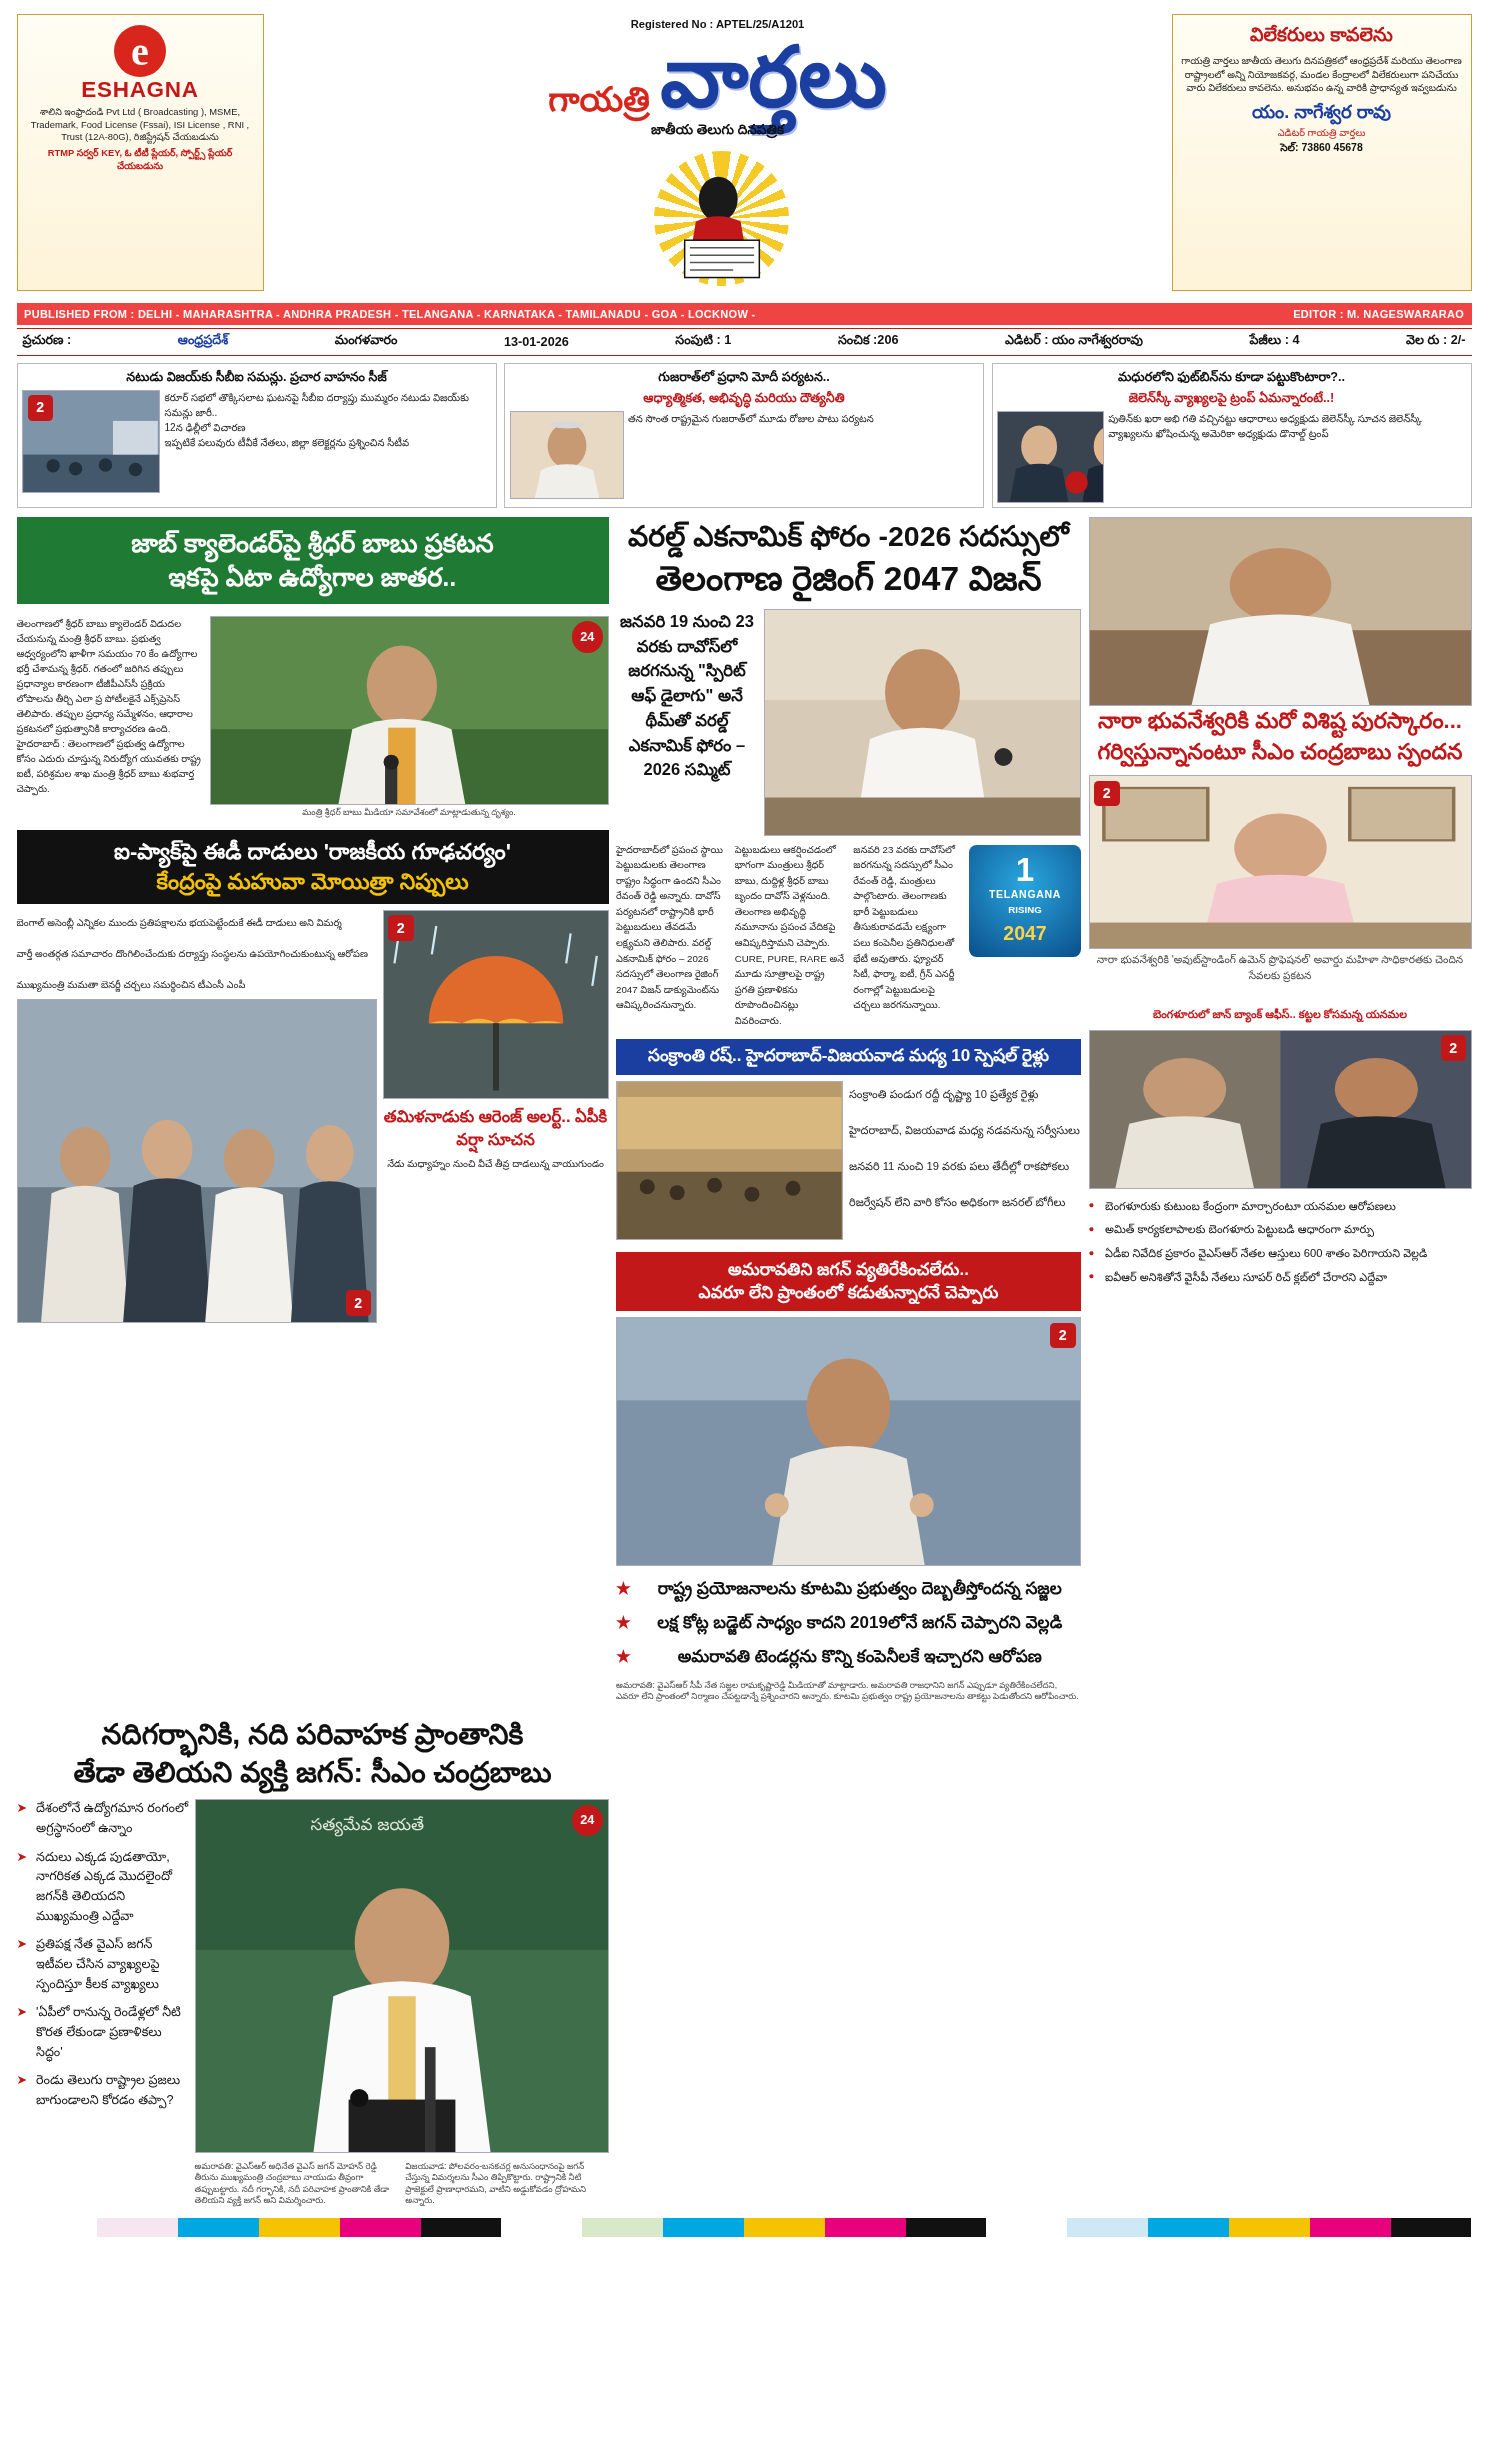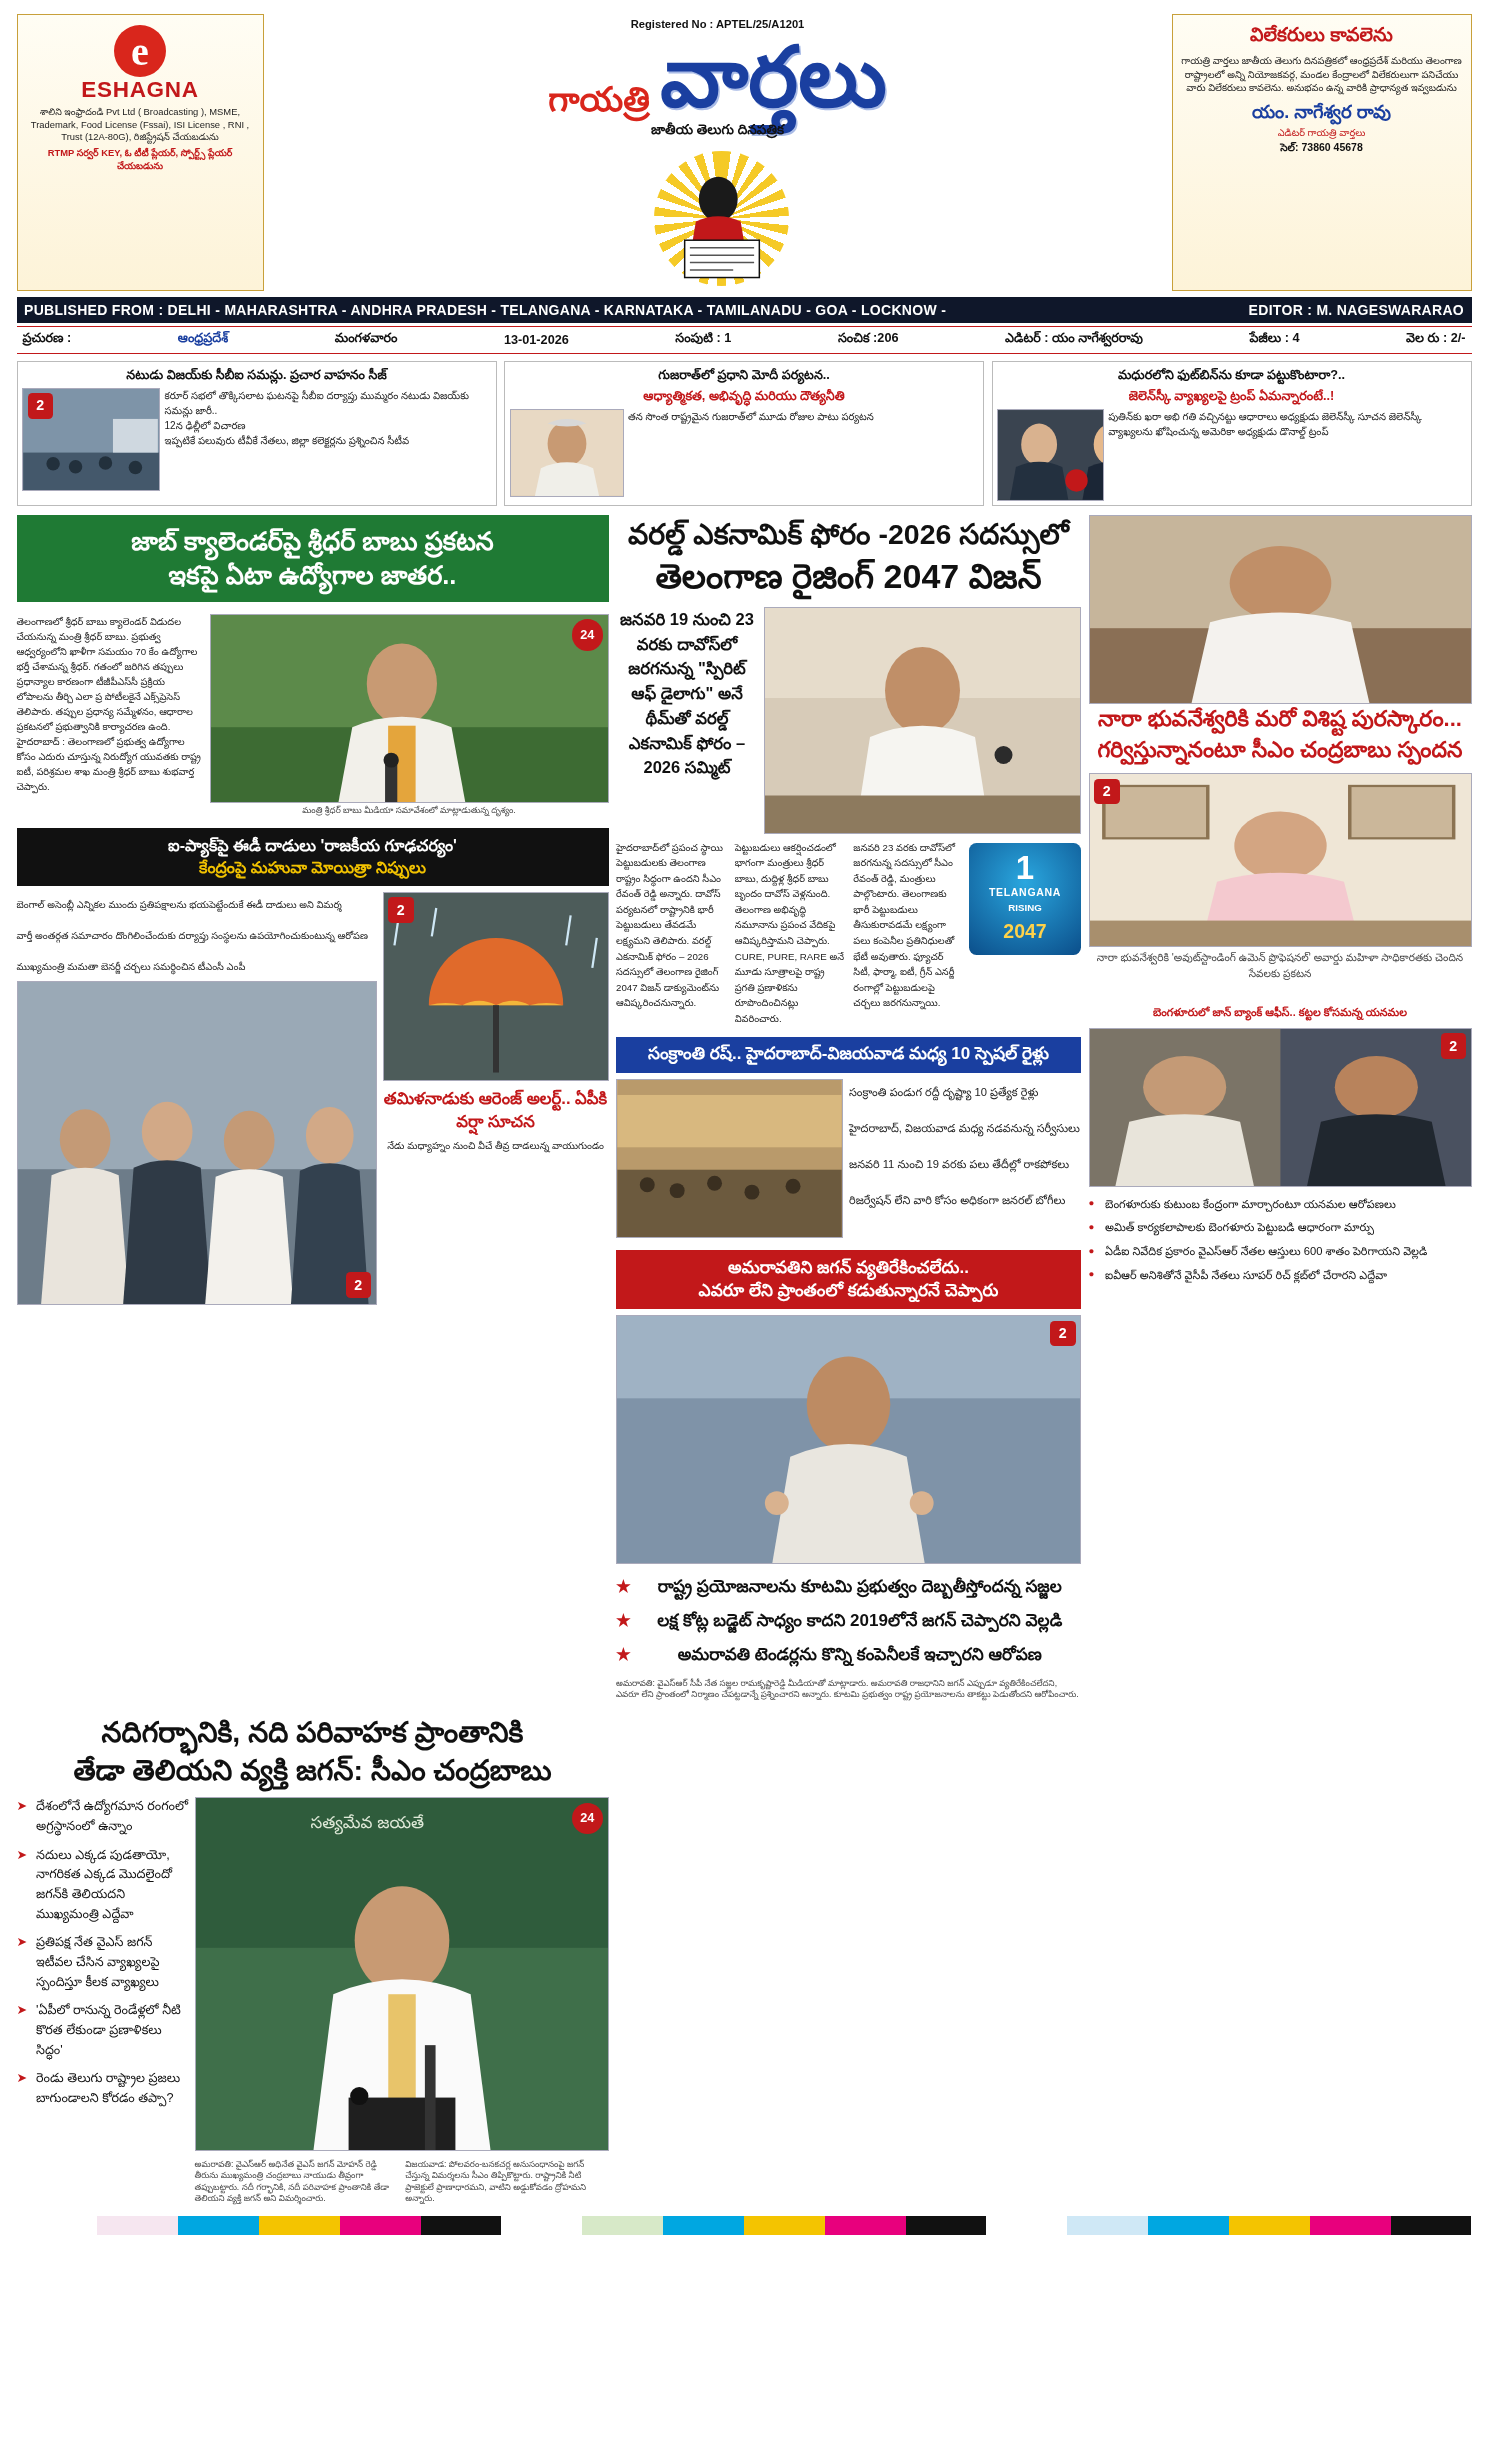--- a/index.html
+++ b/index.html
@@ -91,22 +91,22 @@
     background:linear-gradient(180deg,#fffdf4,#fdf3d8);
     padding:6px 7.5px;box-sizing:border-box;text-align:center;
   }
   .mh-right h3{margin:3px 0 4.5px 0;font-size:19px;color:#c2181a;}
   .mh-right p{margin:0;font-size:9.7px;line-height:1.4;color:#222;}
   .mh-right .ed-name{margin-top:7.5px;font-size:18px;color:#1a3fa0;font-weight:bold;}
   .mh-right .ed-role{font-size:9.7px;color:#c2181a;}
   .mh-right .ed-cell{font-size:10.5px;font-weight:bold;color:#111;}
   
   .pubbar{
-    background:#0f172a;color:#fff;font-size:14px;font-weight:bold;
-    padding:5.2px 7.5px;margin-top:6px;display:flex;justify-content:space-between;
+    background:#ef4444;color:#fff;font-size:11px;font-weight:bold;
+    padding:5.2px 7.5px;margin-top:12px;display:flex;justify-content:space-between;
     letter-spacing:0.3px;
   }
   .infobar{
     border-top:1.5px solid #c2181a;border-bottom:1.5px solid #c2181a;
     display:flex;justify-content:space-between;align-items:center;
     padding:4.5px 6px;font-size:12.7px;color:#111;font-weight:bold;margin-top:3px;
   }
   .infobar span{white-space:nowrap;}
   .infobar .blue{color:#1a3fa0;}
   
@@ -151,21 +151,21 @@
   .col-right{flex:1;}
   .greenhead{
     background:#1f7a34;color:#fff;text-align:center;padding:9px 6px;
     font-size:25.5px;font-weight:bold;line-height:1.35;
   }
   .lede{display:flex;gap:6px;margin-top:12px;}
   .lede .txt{font-size:9.7px;line-height:1.55;color:#222;width:187px;}
   .caption{font-size:8.6px;color:#444;text-align:center;margin-top:2.2px;}
   .blackhead{
     background:#111;color:#fff;text-align:center;padding:7.5px 6px;
-    font-size:16px;font-weight:bold;line-height:1.35;margin-top:10.5px;
+    font-size:22px;font-weight:bold;line-height:1.35;margin-top:10.5px;
   }
   .blackhead .y{color:#f2c200;}
   .story-body{font-size:9.7px;line-height:1.6;color:#222;margin-top:5.2px;}
   .redhead{
     background:#c2181a;color:#fff;text-align:center;padding:6.7px 6px;
     font-size:17px;font-weight:bold;line-height:1.35;
   }
   .bluehead{
     background:#1a3fa0;color:#fff;text-align:center;padding:6.7px 6px;
     font-size:17px;font-weight:bold;line-height:1.35;

